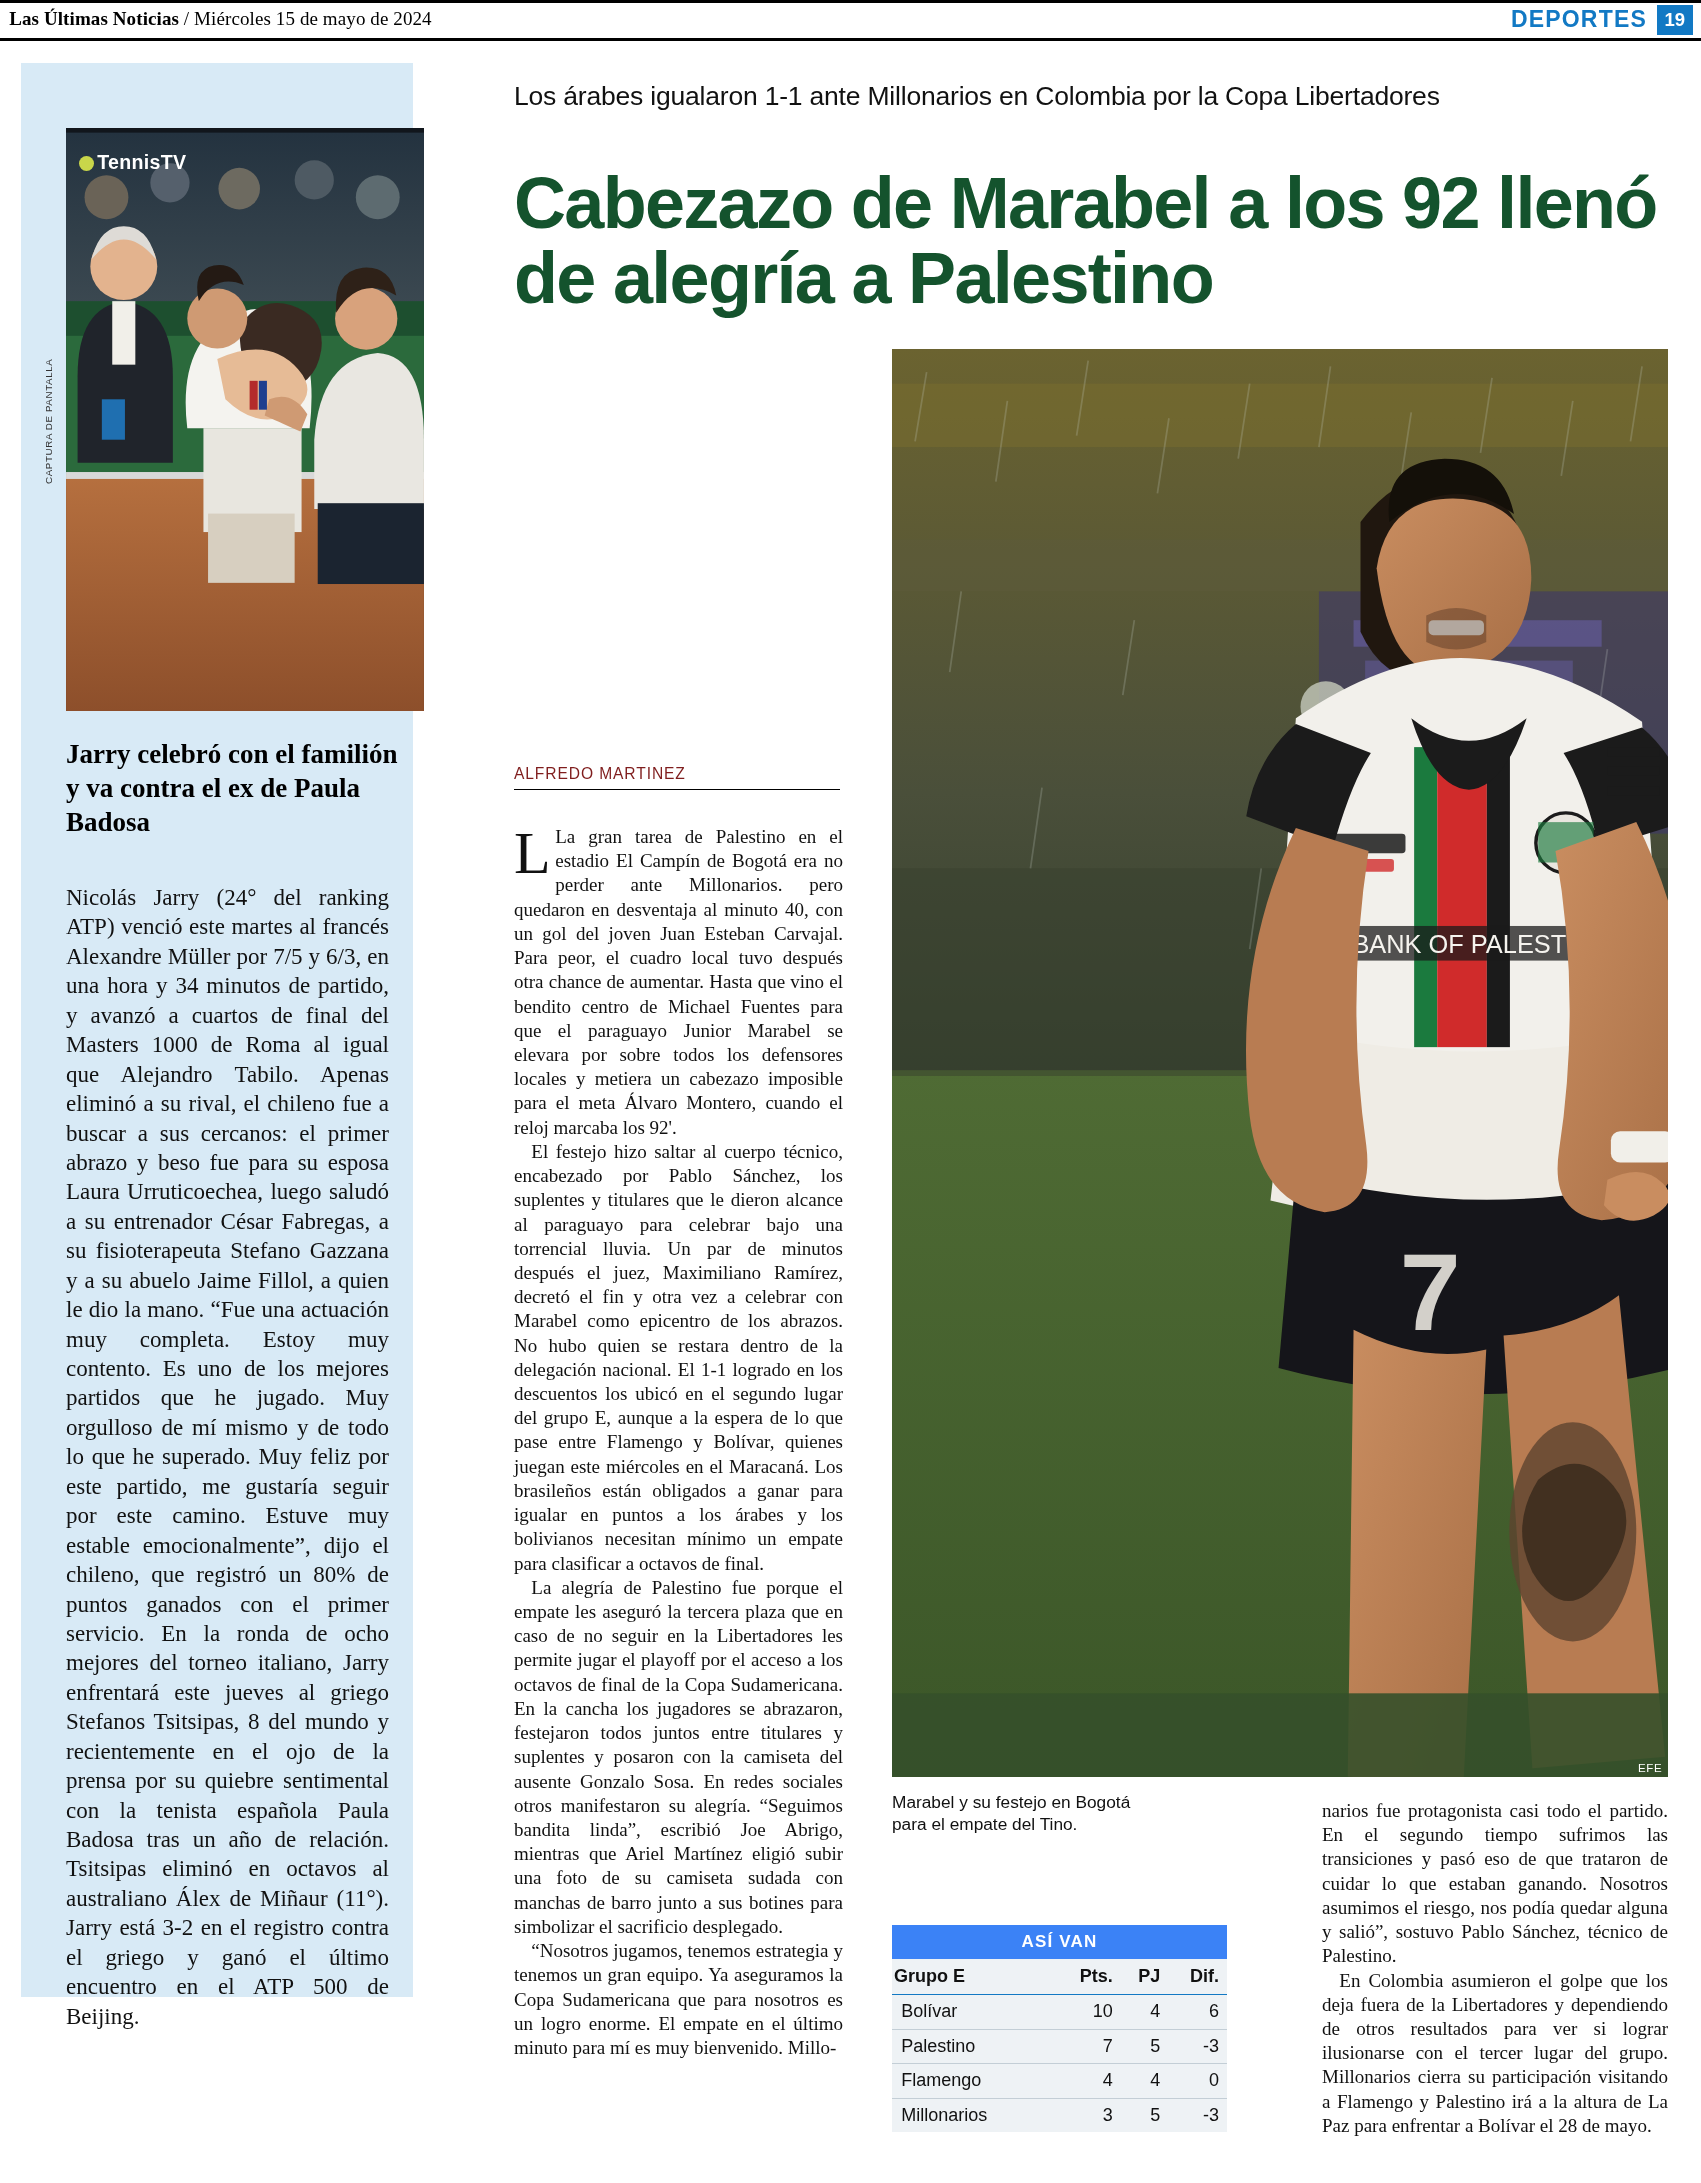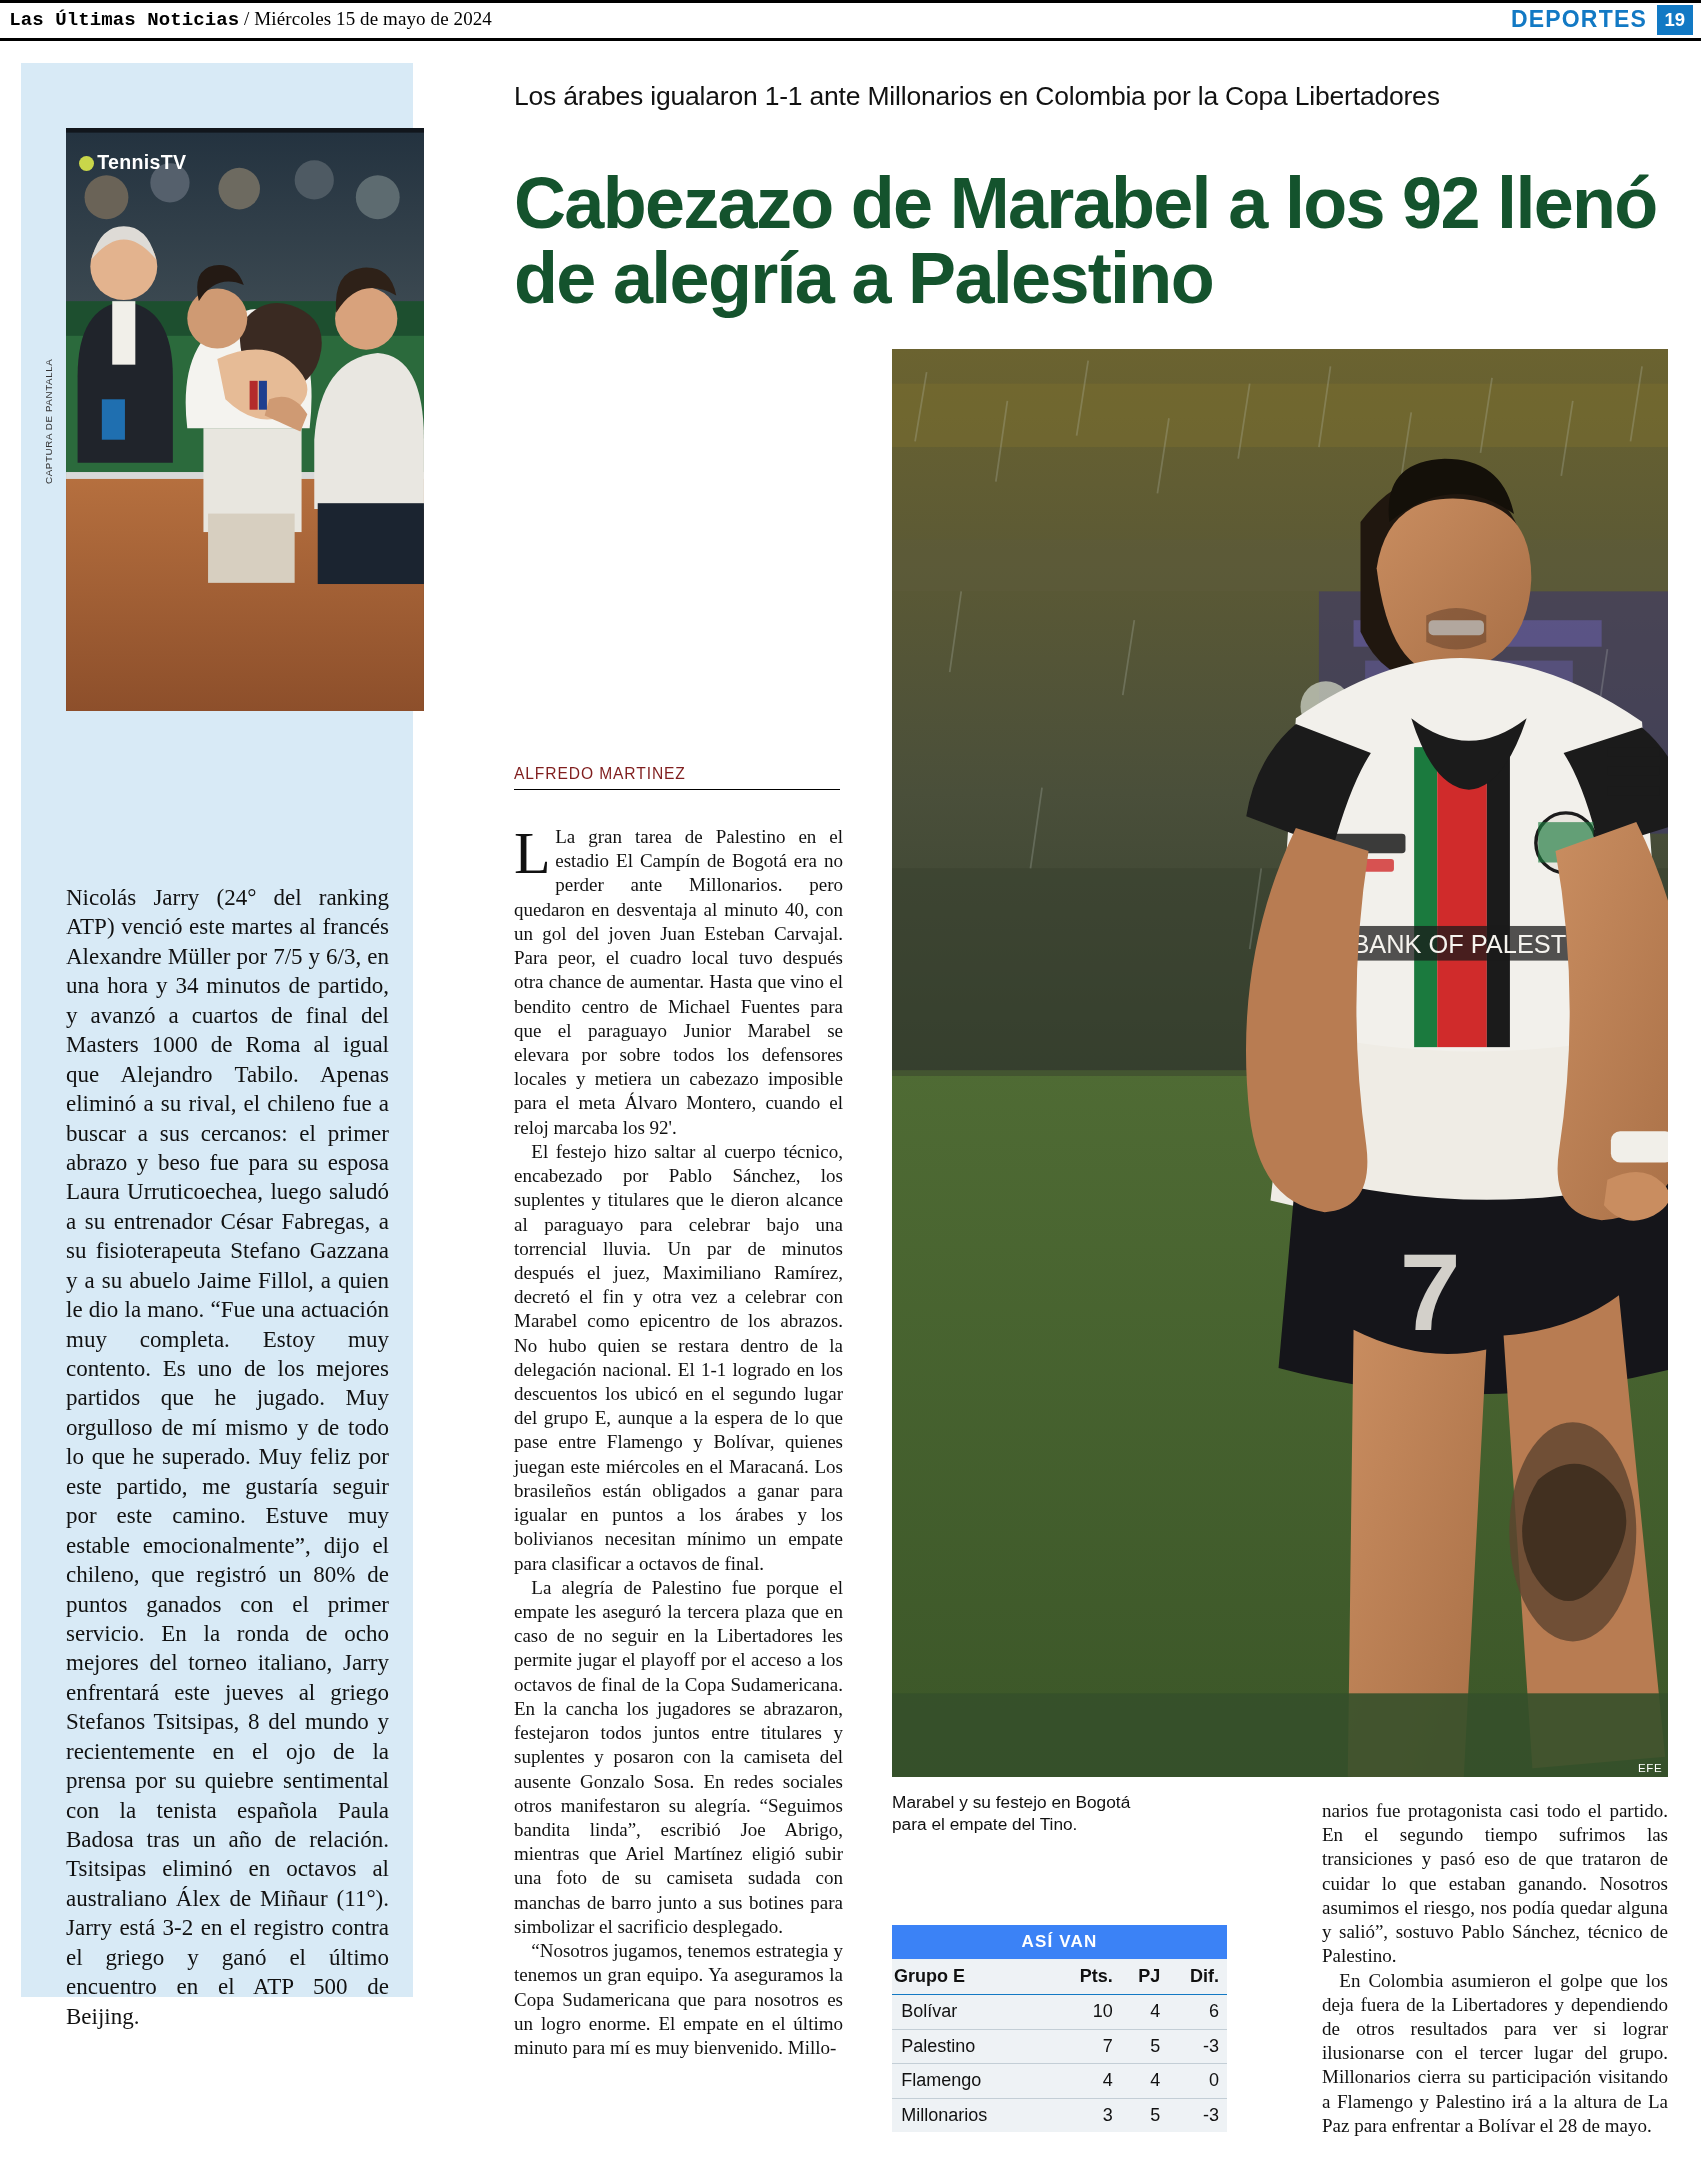--- a/index.html
+++ b/index.html
@@ -4,21 +4,21 @@
 <style>
   html,body{margin:0;padding:0;background:#ffffff;}
   body{width:1702px;height:2183px;font-family:"Liberation Sans",sans-serif;color:#000;position:relative;overflow:hidden;}
   .page{position:relative;width:1702px;height:2183px;}
 
   
   .masthead{position:absolute;left:0;top:0;width:1702px;height:42px;}
   .masthead .rule-top{position:absolute;left:0;top:0;width:1702px;height:2.9px;background:#000;}
   .masthead .rule-bottom{position:absolute;left:0;top:38px;width:1702px;height:2.9px;background:#000;}
   .mh-left{position:absolute;left:9.2px;top:8px;font-family:"Liberation Serif",serif;font-size:19px;letter-spacing:0.1px;white-space:nowrap;}
-  .mh-left b{font-weight:bold;font-family:Liberation Mono, monospace;}
+  .mh-left b{font-weight:bold;}
   .mh-sep{font-weight:normal;}
   .mh-right{position:absolute;right:55px;top:5.8px;font-family:"Liberation Sans",sans-serif;font-size:23px;font-weight:bold;letter-spacing:1.2px;color:#1279c4;}
   .mh-page{position:absolute;right:9.2px;top:4.6px;width:36px;height:30px;background:#1279c4;color:#fff;font-size:18.5px;font-weight:bold;display:flex;align-items:center;justify-content:center;}
 
   
   .leftcol{position:absolute;left:21px;top:63px;width:392px;height:1934px;background:#d8eaf6;}
   .photo-wrap{position:absolute;left:45px;top:65px;width:358px;height:583px;overflow:hidden;background:#2a2a2a;}
   .photo-credit{position:absolute;left:22px;top:421px;transform:rotate(-90deg);transform-origin:left top;font-size:9.8px;letter-spacing:0.6px;color:#333;white-space:nowrap;}
   .tennis-logo{position:absolute;left:12.7px;top:23px;font-size:19.6px;color:#fff;font-weight:bold;letter-spacing:0.3px;}
   .tennis-logo .ball{display:inline-block;width:15px;height:15px;border-radius:50%;background:#c9d64a;margin-right:3.5px;vertical-align:-1.7px;}
@@ -131,20 +131,21 @@
           <path d="M430 540 q10 -140 110 -150 q80 6 80 150 l0 120 l-190 0 z" fill="#e9e7e1"></path>
           <circle cx="520" cy="330" r="54" fill="#d8a27c"></circle>
           <path d="M468 320 q40 -66 104 -30 q-10 -52 -58 -48 q-52 6 -46 78 z" fill="#2e2118"></path>
           <rect x="436" y="650" width="184" height="140" fill="#1b2430"></rect>
         </g>
         <rect x="0" y="0" width="620" height="8" fill="#11161c"></rect>
       </svg>
       <div class="tennis-logo"><span class="ball"></span><span>TennisTV</span></div>
     </div>
 
+    <div class="left-head">Jarry celebró con el familión y va contra el ex de Paula Badosa</div>
     <div class="left-body">
       <p>Nicolás Jarry (24° del ranking ATP) venció este martes al francés Alexandre Müller por 7/5 y 6/3, en una hora y 34 minutos de partido, y avanzó a cuartos de final del Masters 1000 de Roma al igual que Alejandro Tabilo. Apenas eliminó a su rival, el chileno fue a buscar a sus cercanos: el primer abrazo y beso fue para su esposa Laura Urruticoechea, luego saludó a su entrenador César Fabregas, a su fisioterapeuta Stefano Gazzana y a su abuelo Jaime Fillol, a quien le dio la mano. “Fue una actuación muy completa. Estoy muy contento. Es uno de los mejores partidos que he jugado. Muy orgulloso de mí mismo y de todo lo que he superado. Muy feliz por este partido, me gustaría seguir por este camino. Estuve muy estable emocionalmente”, dijo el chileno, que registró un 80% de puntos ganados con el primer servicio. En la ronda de ocho mejores del torneo italiano, Jarry enfrentará este jueves al griego Stefanos Tsitsipas, 8 del mundo y recientemente en el ojo de la prensa por su quiebre sentimental con la tenista española Paula Badosa tras un año de relación. Tsitsipas eliminó en octavos al australiano Álex de Miñaur (11°). Jarry está 3-2 en el registro contra el griego y ganó el último encuentro en el ATP 500 de Beijing.</p>
     </div>
   </div>
 
   <div class="kicker">Los árabes igualaron 1-1 ante Millonarios en Colombia por la Copa Libertadores</div>
   <h1 class="headline">Cabezazo de Marabel a los 92 llenó de alegría a Palestino</h1>
 
 
   <div class="byline">

